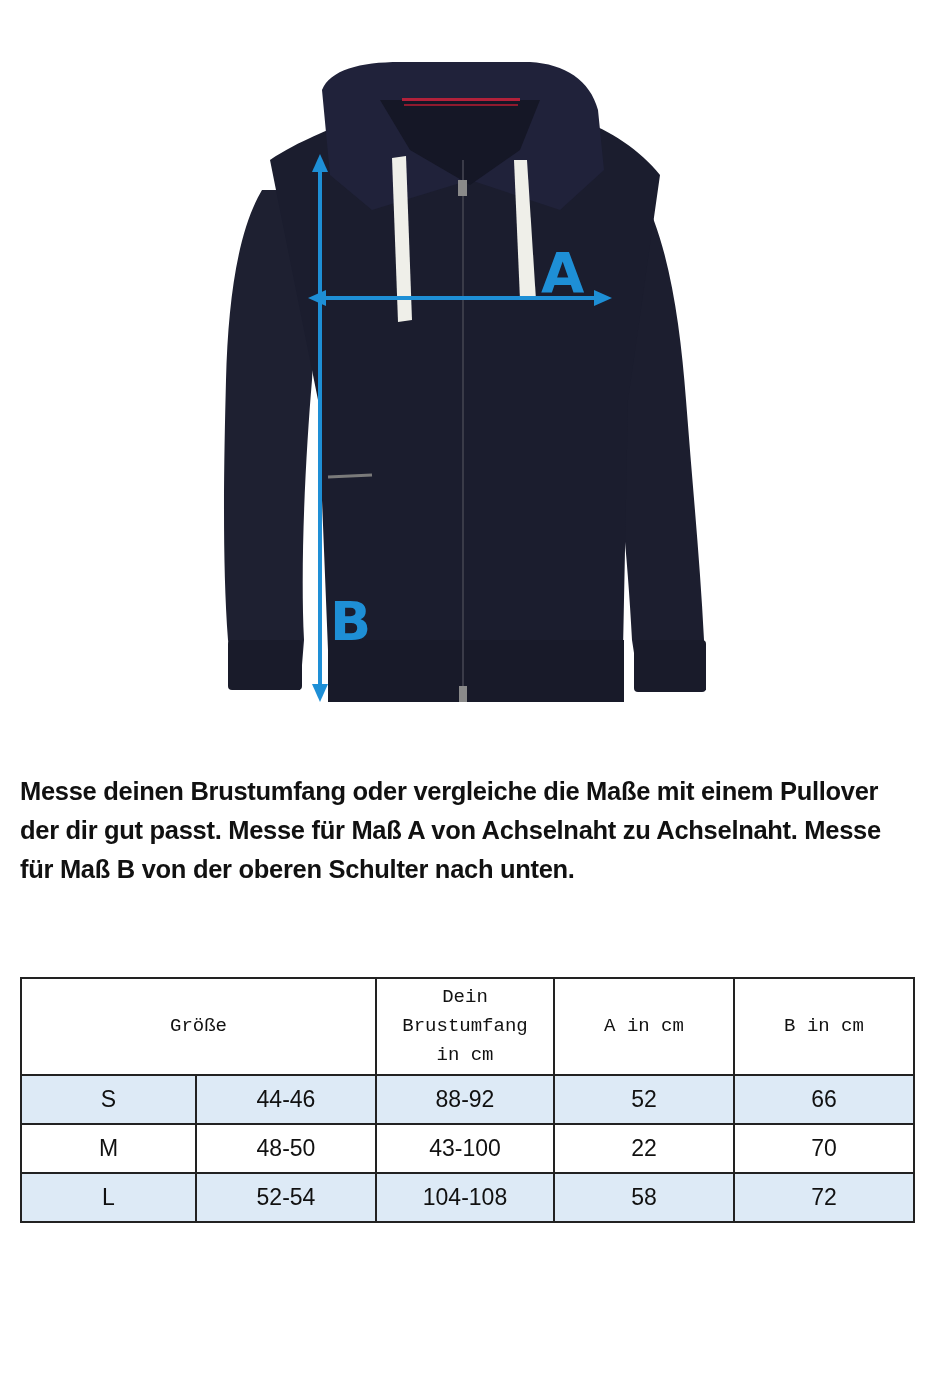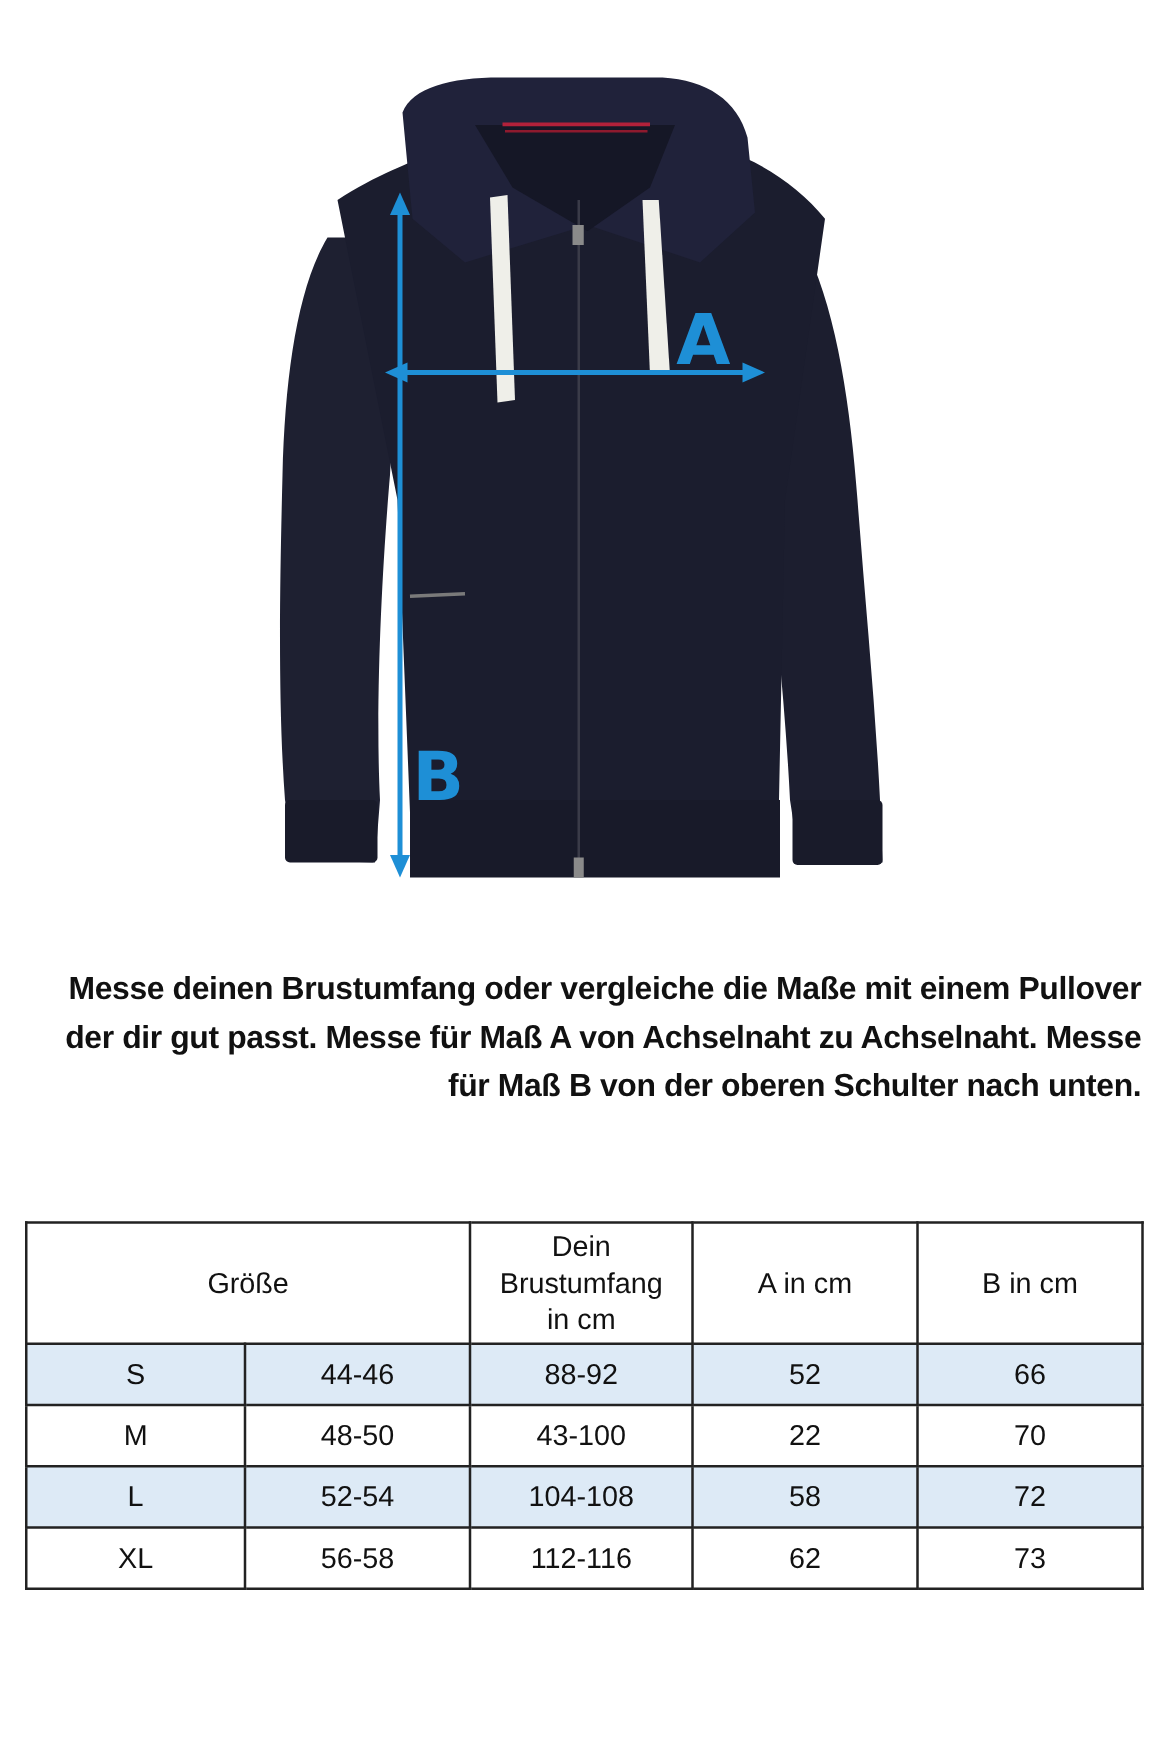--- a/index.html
+++ b/index.html
@@ -1,27 +1,27 @@
 <!DOCTYPE html>
 <html><head>
 <meta charset="utf-8">
 <style>
   html, body { margin:0; padding:0; background:#ffffff; }
   body { width:933px; height:1400px; position:relative; overflow:hidden;
          font-family:"Liberation Sans", "DejaVu Sans", sans-serif; color:#111; }
   .figure { position:absolute; left:0; top:0; width:933px; height:750px; }
   .figure svg { display:block; }
   .instructions { position:absolute; left:20px; top:772px; width:893px;
-                  text-align:right; font-weight:bold; font-size:25.5px; line-height:39px;
+                  text-align:left; font-weight:bold; font-size:25.5px; line-height:39px;
                   color:#111; letter-spacing:-0.3px; }
   .size-table { position:absolute; left:20px; top:977px; border-collapse:collapse;
                 font-size:23px; color:#111; table-layout:fixed; }
   .size-table td, .size-table th { border:2px solid #222; text-align:center; padding:0;
                 font-weight:normal; }
-  .size-table th { height:95px; line-height:29px; font-size:23px; }
+  .size-table th { height:95px; line-height:29px; font-size:19px;font-family:Liberation Mono, monospace; }
   .size-table td { height:47px; }
   .size-table tr.shade td { background:#ddeaf6; }
 </style>
 </head>
 <body>
 
 <div class="figure">
   <svg width="933" height="750" viewBox="0 0 933 750">
 
     <path d="M262 190 C238 230 228 300 226 380 C224 460 222 560 228 640 L236 688 L300 690 L304 640 C300 560 306 450 312 380 L322 190 Z" fill="#1e2031"></path>
@@ -96,21 +96,14 @@
     <td>22</td>
     <td>70</td>
   </tr>
   <tr class="shade">
     <td>L</td>
     <td>52-54</td>
     <td>104-108</td>
     <td>58</td>
     <td>72</td>
   </tr>
-  <tr>
-    <td>XL</td>
-    <td>56-58</td>
-    <td>112-116</td>
-    <td>62</td>
-    <td>73</td>
-  </tr>
 </tbody>
   </table>
 
 </body></html>

